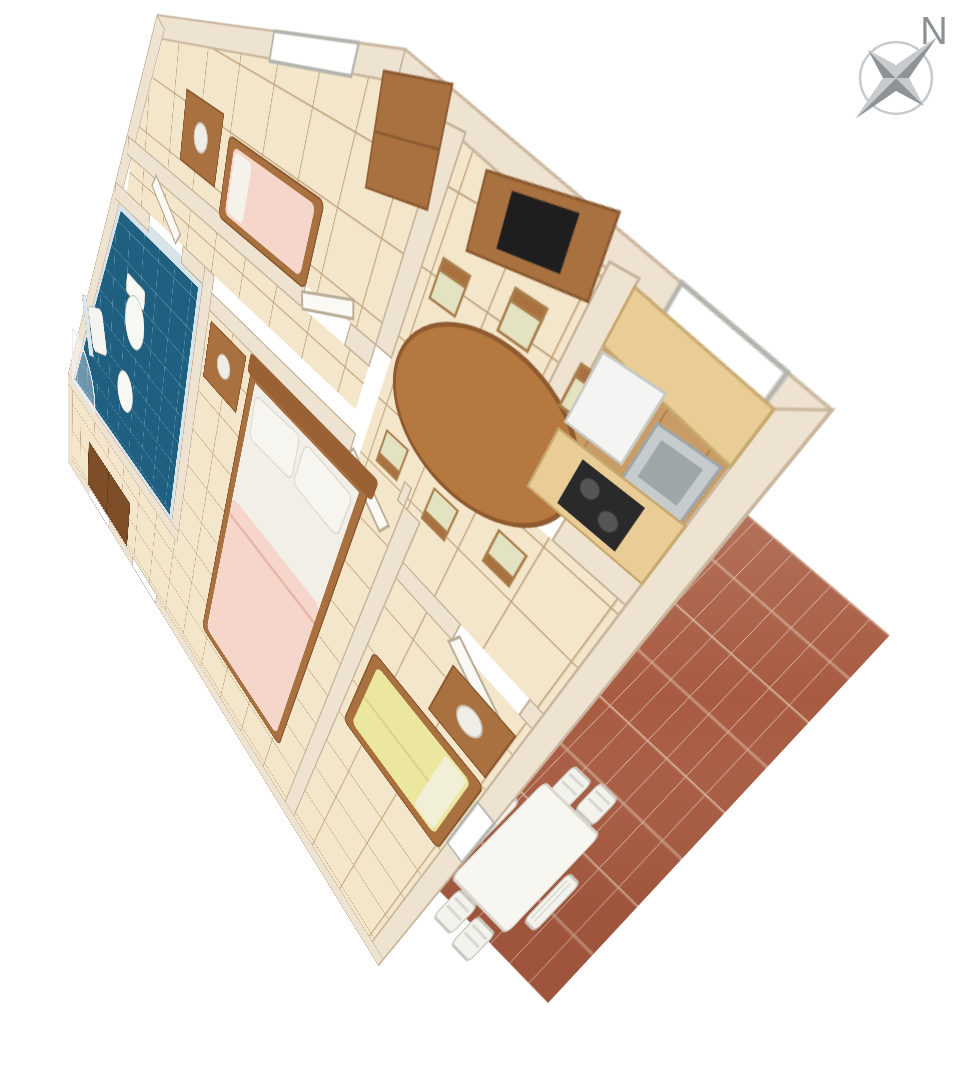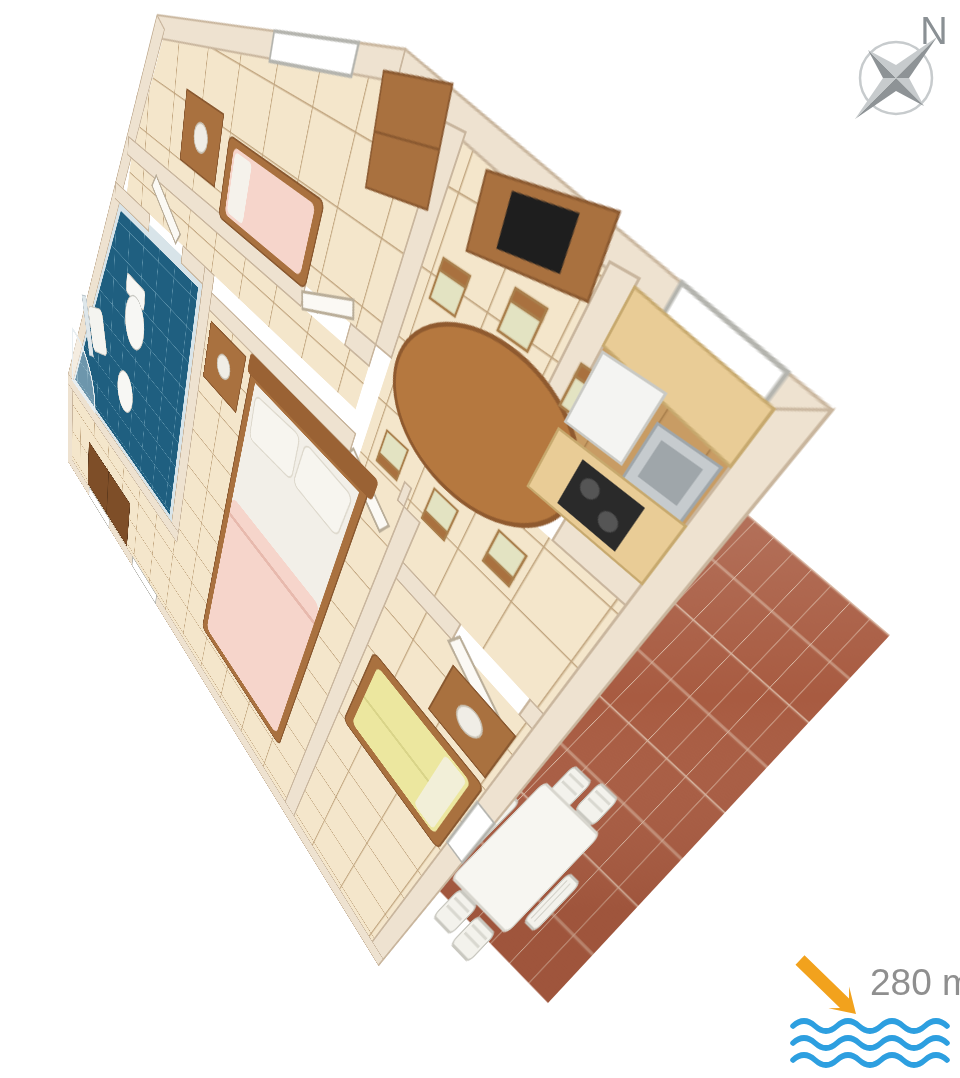--- a/index.html
+++ b/index.html
@@ -259,25 +259,14 @@
       <polygon points="94,100 79,72 66,72" fill="#c7cbcd"></polygon>
       <polygon points="94,100 66,85 66,72" fill="#8e9396"></polygon>
       <polygon points="25,113 66,85 66,72" fill="#8e9396"></polygon>
       <polygon points="25,113 53,72 66,72" fill="#c7cbcd"></polygon>
       <polygon points="38,44 53,72 66,72" fill="#8e9396"></polygon>
       <polygon points="38,44 66,59 66,72" fill="#c7cbcd"></polygon>
     </g>
   </svg>
   <div class="compass-label">N</div>
 
-  <div class="badge">
-    <svg class="badge-arrow" width="78" height="70" viewBox="0 0 78 70">
-      <polygon fill="#f2a21d" points="5.5,12.7 50,55.9 38.4,56.2 66,62 59.1,34.6 59,46.5 14.5,3.3"></polygon>
-    </svg>
-    <div class="badge-text">280 m</div>
-    <svg class="badge-waves" width="170" height="56" viewBox="0 0 170 56" fill="none" stroke="#2d9fe0" stroke-width="5.5" stroke-linecap="round">
-      <path d="M5,10 q11,-10 22,0 t22,0 t22,0 t22,0 t22,0 t22,0 t22,0"></path>
-      <path d="M5,27 q11,-10 22,0 t22,0 t22,0 t22,0 t22,0 t22,0 t22,0"></path>
-      <path d="M5,44 q11,-10 22,0 t22,0 t22,0 t22,0 t22,0 t22,0 t22,0"></path>
-    </svg>
-  </div>
 
 </div>
 
 </body></html>

